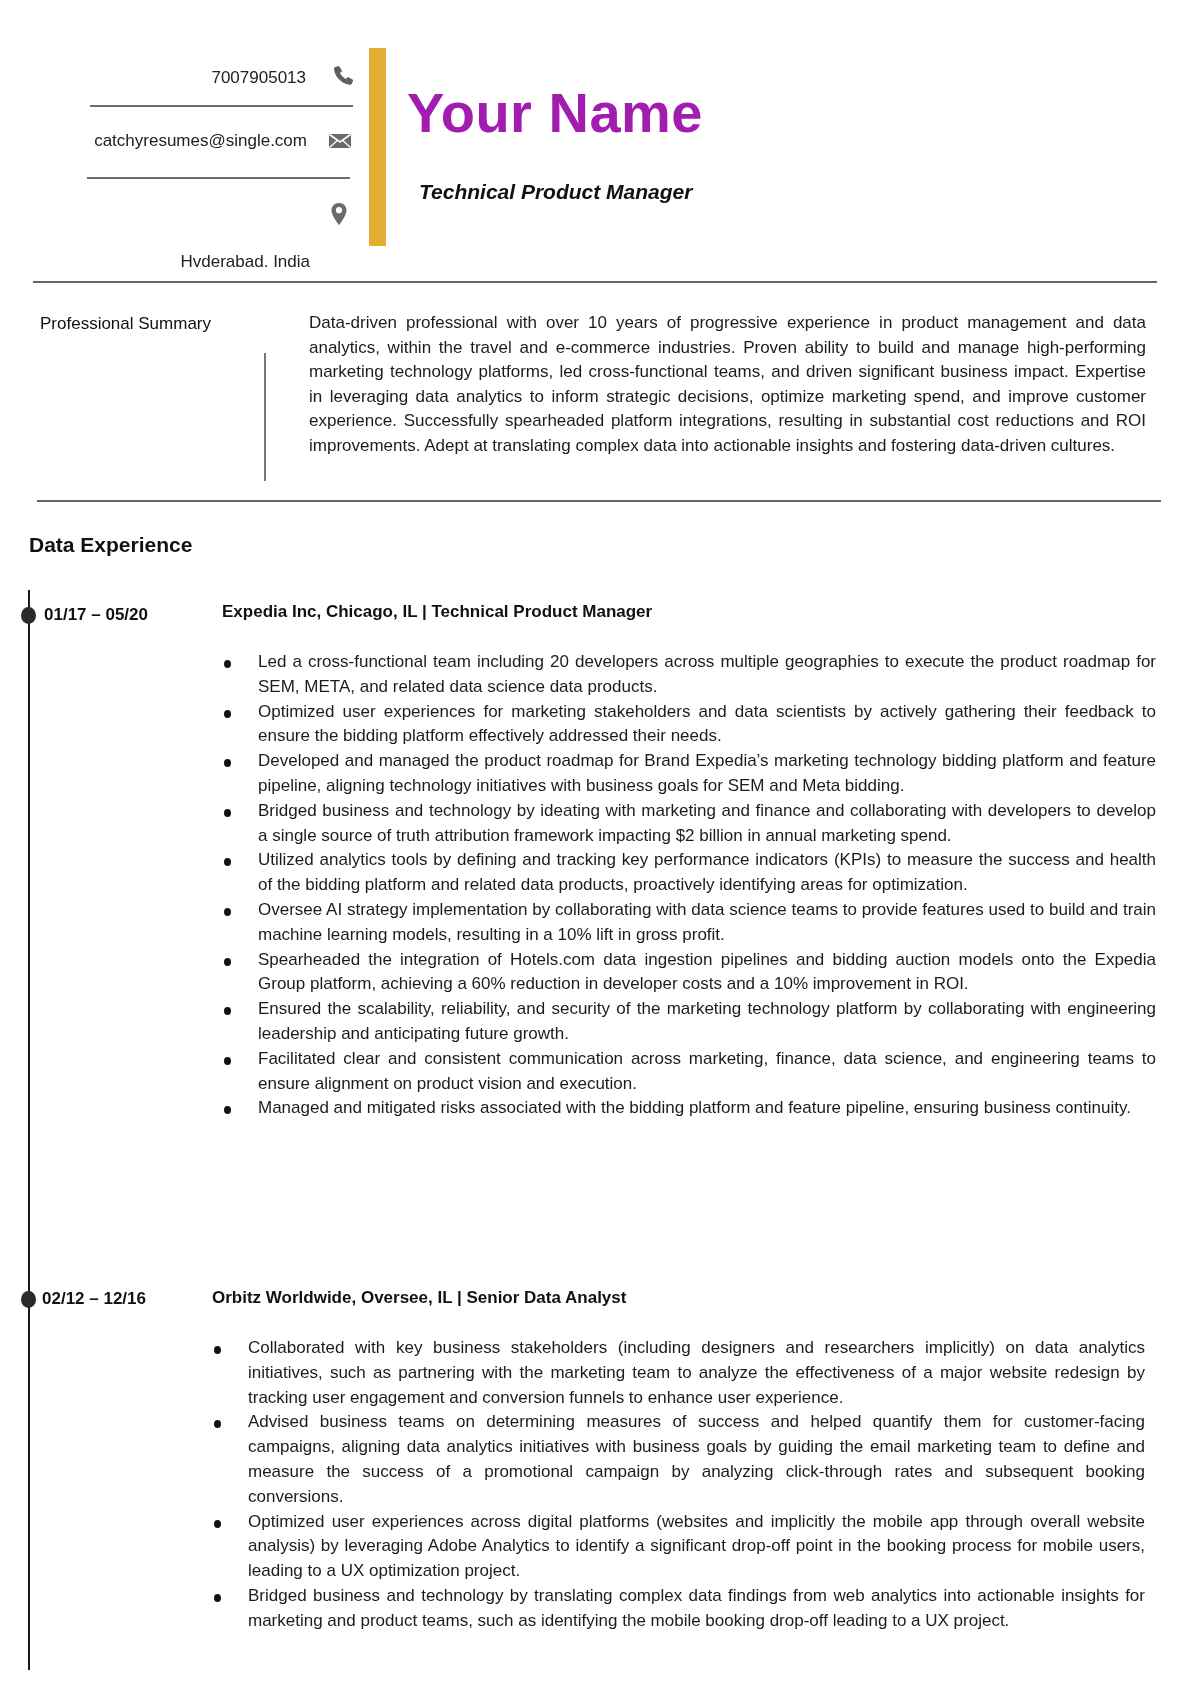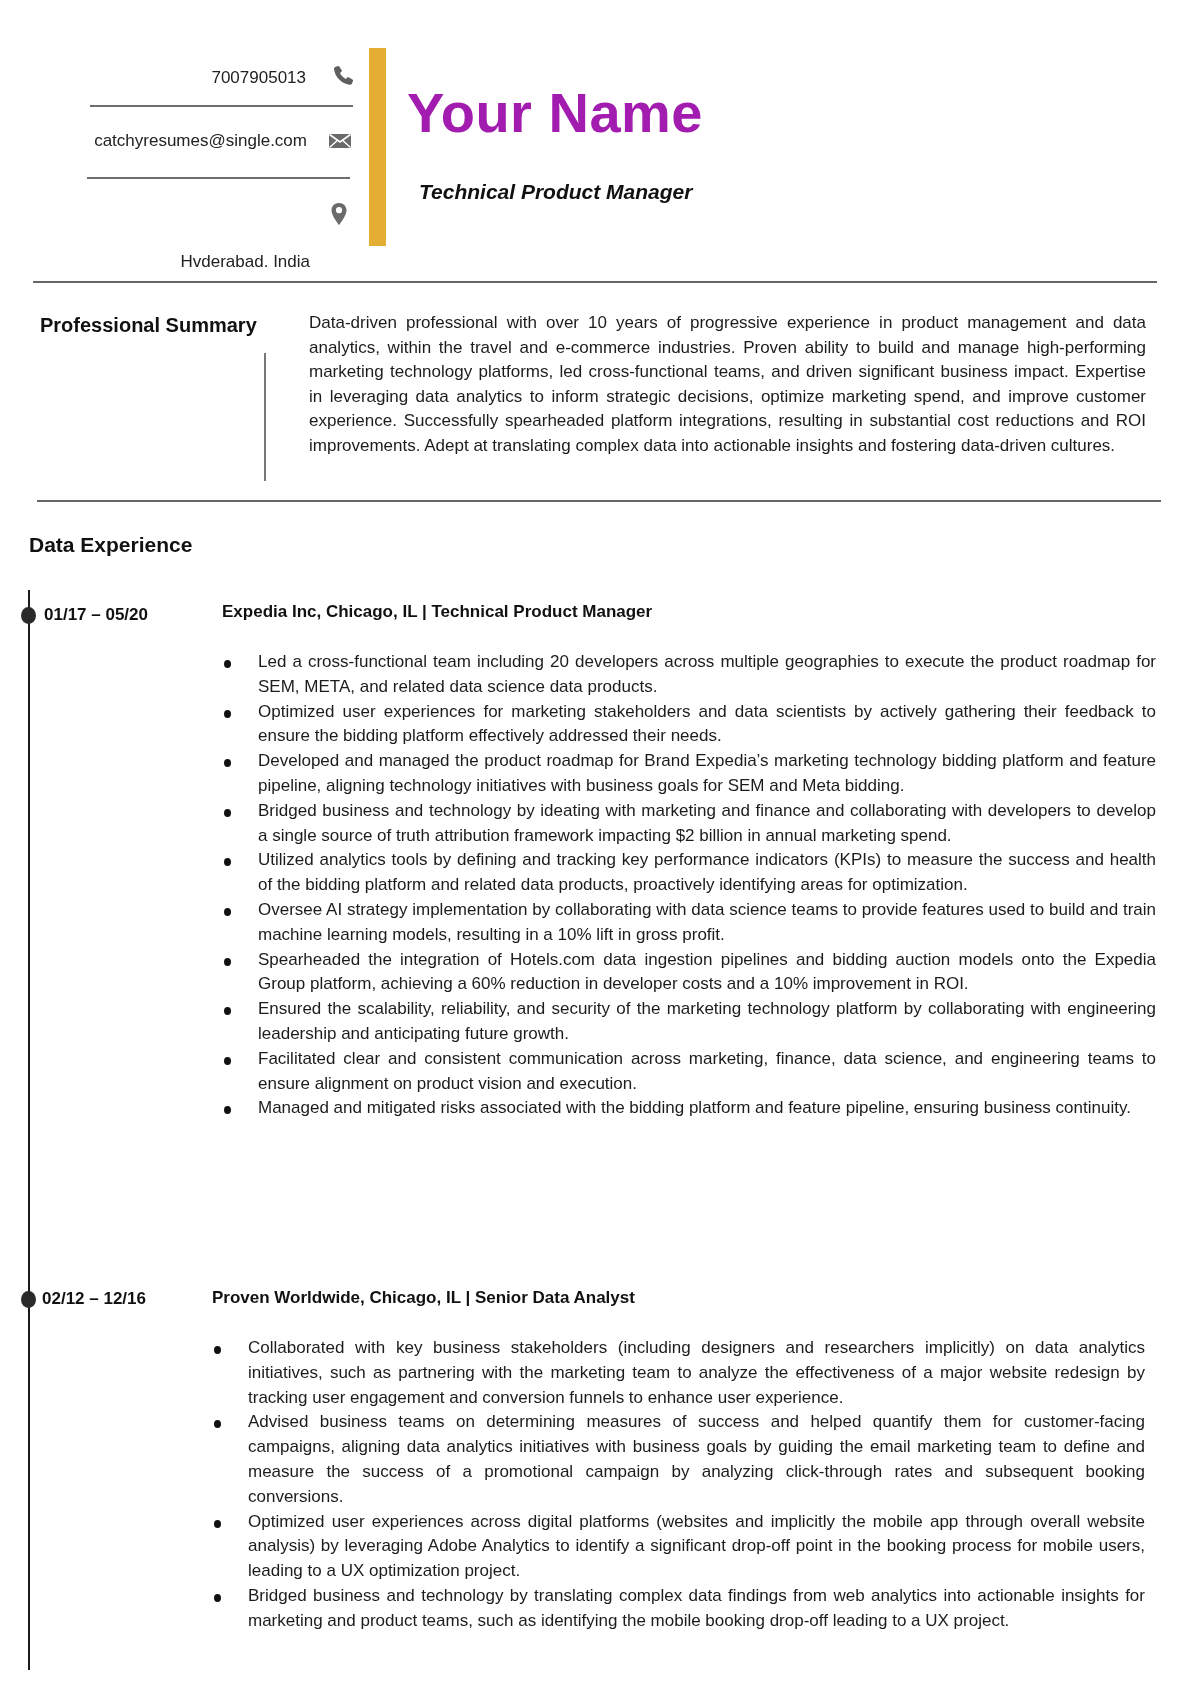--- a/index.html
+++ b/index.html
@@ -13,21 +13,21 @@
   .contact-icon { position: absolute; width: 24px; height: 24px; }
   .contact-rule { position: absolute; height: 2px; background: #6d6d6d; }
   .accent-bar { position: absolute; left: 369px; top: 48px; width: 17px; height: 198px; background: #E3AE32; }
 
   .name { position: absolute; left: 407px; top: 80px; font-size: 56px; font-weight: bold; color: #a21caf; letter-spacing: 0.5px; white-space: nowrap; }
   .role { position: absolute; left: 419px; top: 180px; font-size: 21px; font-weight: bold; color: #111; white-space: nowrap; font-style: italic; }
 
   .hr { position: absolute; height: 2px; background: #666; }
 
   
-  .summary-title { position: absolute; left: 40px; top: 314px; font-size: 20px; font-weight: bold; color: #111; white-space: nowrap; }
+  .summary-title { position: absolute; left: 40px; top: 314px; font-size: 17px; font-weight: normal; color: #111; white-space: nowrap; }
   .summary-vrule { position: absolute; left: 264px; top: 353px; width: 2px; height: 128px; background: #777; }
   .summary-text {
     position: absolute; left: 309px; top: 311px; width: 837px;
     font-size: 17px; line-height: 24.6px; text-align: justify; color: #1c1c1c;
   }
 
   
   .section-title { position: absolute; left: 29px; top: 533px; font-size: 21px; font-weight: bold; color: #111; white-space: nowrap; }
   .timeline-line { position: absolute; left: 28px; top: 590px; width: 2px; height: 1080px; background: #1a1a1a; }
   .timeline-dot { position: absolute; width: 15px; height: 17px; border-radius: 50%; background: #2a2a2a; }
@@ -94,21 +94,21 @@
       <li><span class="dot"></span><span>Spearheaded the integration of Hotels.com data ingestion pipelines and bidding auction models onto the Expedia Group platform, achieving a 60% reduction in developer costs and a 10% improvement in ROI.</span></li>
       <li><span class="dot"></span><span>Ensured the scalability, reliability, and security of the marketing technology platform by collaborating with engineering leadership and anticipating future growth.</span></li>
       <li><span class="dot"></span><span>Facilitated clear and consistent communication across marketing, finance, data science, and engineering teams to ensure alignment on product vision and execution.</span></li>
       <li><span class="dot"></span><span>Managed and mitigated risks associated with the bidding platform and feature pipeline, ensuring business continuity.</span></li>
     </ul>
   </div>
 
   <div>
     <div class="timeline-dot" style="left: 21px; top: 1291px;"></div>
     <div class="job-dates" style="left: 42px; top: 1289px;">02/12 – 12/16</div>
-    <div class="job-title" style="left: 212px; top: 1288px;">Proven Worldwide, Chicago, IL | Senior Data Analyst</div>
+    <div class="job-title" style="left: 212px; top: 1288px;">Orbitz Worldwide, Oversee, IL | Senior Data Analyst</div>
     <ul class="bullets" style="left: 212px; top: 1336px; width: 933px;">
       <li><span class="dot"></span><span>Collaborated with key business stakeholders (including designers and researchers implicitly) on data analytics initiatives, such as partnering with the marketing team to analyze the effectiveness of a major website redesign by tracking user engagement and conversion funnels to enhance user experience.</span></li>
       <li><span class="dot"></span><span>Advised business teams on determining measures of success and helped quantify them for customer-facing campaigns, aligning data analytics initiatives with business goals by guiding the email marketing team to define and measure the success of a promotional campaign by analyzing click-through rates and subsequent booking conversions.</span></li>
       <li><span class="dot"></span><span>Optimized user experiences across digital platforms (websites and implicitly the mobile app through overall website analysis) by leveraging Adobe Analytics to identify a significant drop-off point in the booking process for mobile users, leading to a UX optimization project.</span></li>
       <li><span class="dot"></span><span>Bridged business and technology by translating complex data findings from web analytics into actionable insights for marketing and product teams, such as identifying the mobile booking drop-off leading to a UX project.</span></li>
     </ul>
   </div>
 </section>
 
 </body></html>

